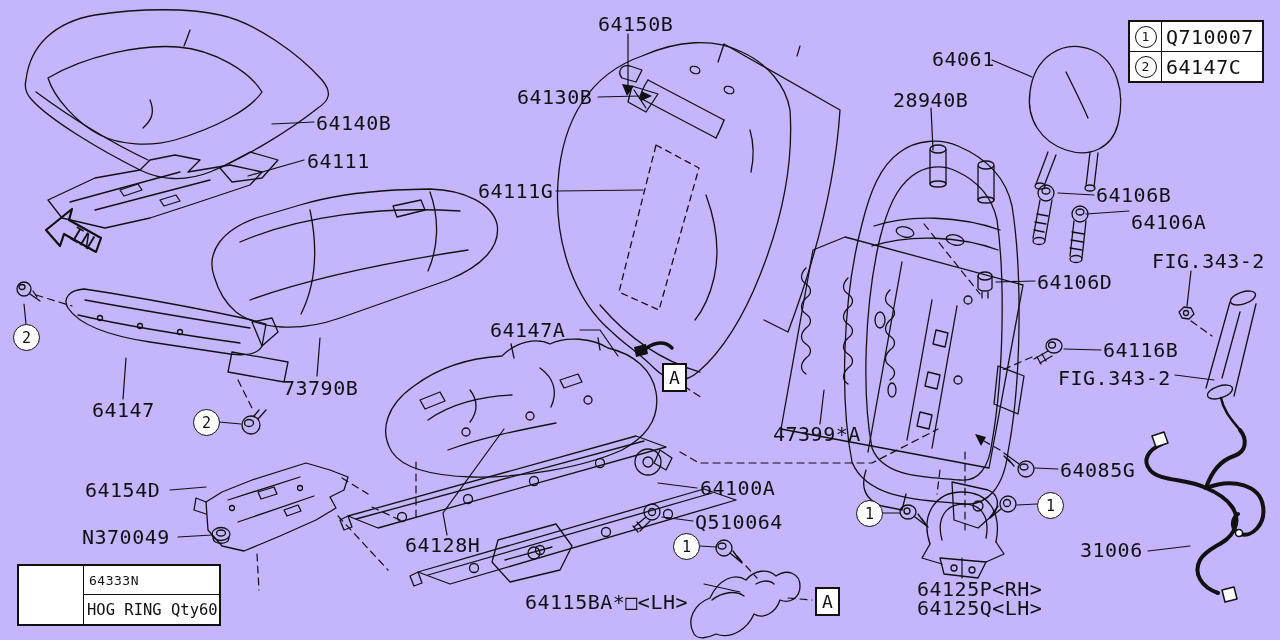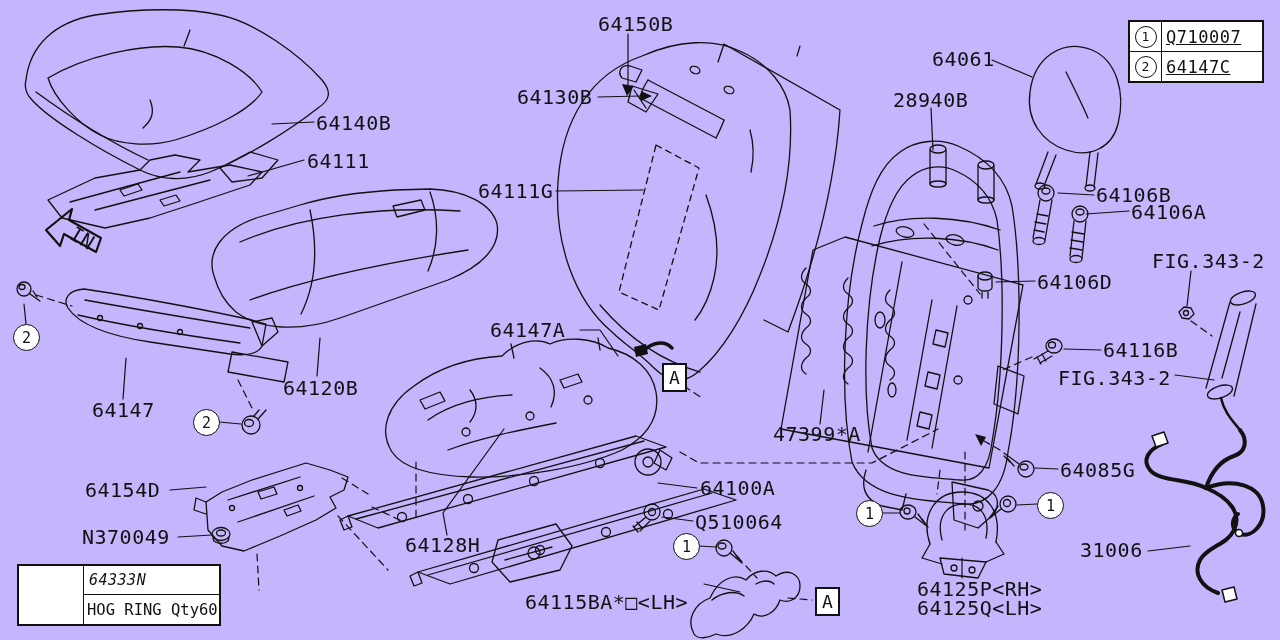--- a/index.html
+++ b/index.html
@@ -14,27 +14,27 @@
   .abox{position:absolute;width:21px;height:25px;border:2px solid #111;background:#fff;
         display:flex;align-items:center;justify-content:center;
         font:18px "DejaVu Sans Mono",monospace;}
   .legend{position:absolute;left:1128px;top:20px;width:132px;border:2px solid #111;background:#fff;}
   .legend .row{display:flex;height:29px;align-items:center;}
   .legend .row+.row{border-top:1.6px solid #111;}
   .legend .mcell{width:31px;height:100%;border-right:1.6px solid #111;
                  display:flex;align-items:center;justify-content:center;}
   .legend .mk{width:20px;height:20px;border:1.4px solid #111;border-radius:50%;
               display:flex;align-items:center;justify-content:center;font-size:13px;}
-  .legend .pcell{flex:1;padding-left:4px;font-size:17px;letter-spacing:.5px;text-decoration:underline;}
+  .legend .pcell{flex:1;padding-left:4px;font-size:20px;letter-spacing:.5px;}
   .hogbox{position:absolute;left:17px;top:564px;width:200px;height:58px;border:2px solid #111;
           background:#fff;display:flex;}
   .hogbox .ringcell{width:64px;border-right:1.6px solid #111;position:relative;}
   .hogbox .txtcol{flex:1;display:flex;flex-direction:column;}
   .hogbox .r1{height:28px;border-bottom:1.6px solid #111;display:flex;align-items:center;
-              padding-left:5px;font-size:15px;letter-spacing:.5px;font-style:italic;}
+              padding-left:5px;font-size:13px;letter-spacing:.5px;}
   .hogbox .r2{flex:1;display:flex;align-items:center;padding-left:3px;font-size:15.5px;}
   .incode{position:absolute;font:20px "DejaVu Sans Mono",monospace;letter-spacing:.5px;margin-top:28px;}
   .inlbl{position:absolute;left:70px;top:226px;font:20px "DejaVu Sans Mono",monospace;
          transform:rotate(31deg);}
 </style>
 </head>
 <body>
 
 <div class="stage">
 
@@ -347,29 +347,29 @@
 </svg>
 
 <div class="lbl" style="left:598px;top:14px">64150B</div>
 <div class="lbl" style="left:932px;top:49px">64061</div>
 <div class="lbl" style="left:517px;top:87px">64130B</div>
 <div class="lbl" style="left:893px;top:90px">28940B</div>
 <div class="lbl" style="left:316px;top:113px">64140B</div>
 <div class="lbl" style="left:307px;top:151px">64111</div>
 <div class="lbl" style="left:478px;top:181px">64111G</div>
 <div class="lbl" style="left:1096px;top:185px">64106B</div>
-<div class="lbl" style="left:1131px;top:202px">64106A</div>
+<div class="lbl" style="left:1131px;top:212px">64106A</div>
 <div class="lbl" style="left:1152px;top:251px">FIG.343-2</div>
 <div class="lbl" style="left:1037px;top:272px">64106D</div>
 <div class="lbl" style="left:1103px;top:340px">64116B</div>
 <div class="lbl" style="left:1058px;top:368px">FIG.343-2</div>
 <div class="lbl" style="left:490px;top:320px">64147A</div>
 <div class="lbl" style="left:773px;top:424px">47399*A</div>
 <div class="lbl" style="left:92px;top:400px">64147</div>
-<div class="lbl" style="left:283px;top:378px">64120B</div>
+<div class="lbl" style="left:283px;top:378px">73790B</div>
 <div class="lbl" style="left:1060px;top:460px">64085G</div>
 <div class="lbl" style="left:85px;top:480px">64154D</div>
 <div class="lbl" style="left:700px;top:478px">64100A</div>
 <div class="lbl" style="left:695px;top:512px">Q510064</div>
 <div class="lbl" style="left:82px;top:527px">N370049</div>
 <div class="lbl" style="left:405px;top:535px">64128H</div>
 <div class="lbl" style="left:1080px;top:540px">31006</div>
 <div class="lbl" style="left:525px;top:592px">64115BA*□&lt;LH&gt;</div>
 <div class="lbl" style="left:917px;top:579px">64125P&lt;RH&gt;</div>
 <div class="lbl" style="left:917px;top:598px">64125Q&lt;LH&gt;</div>

